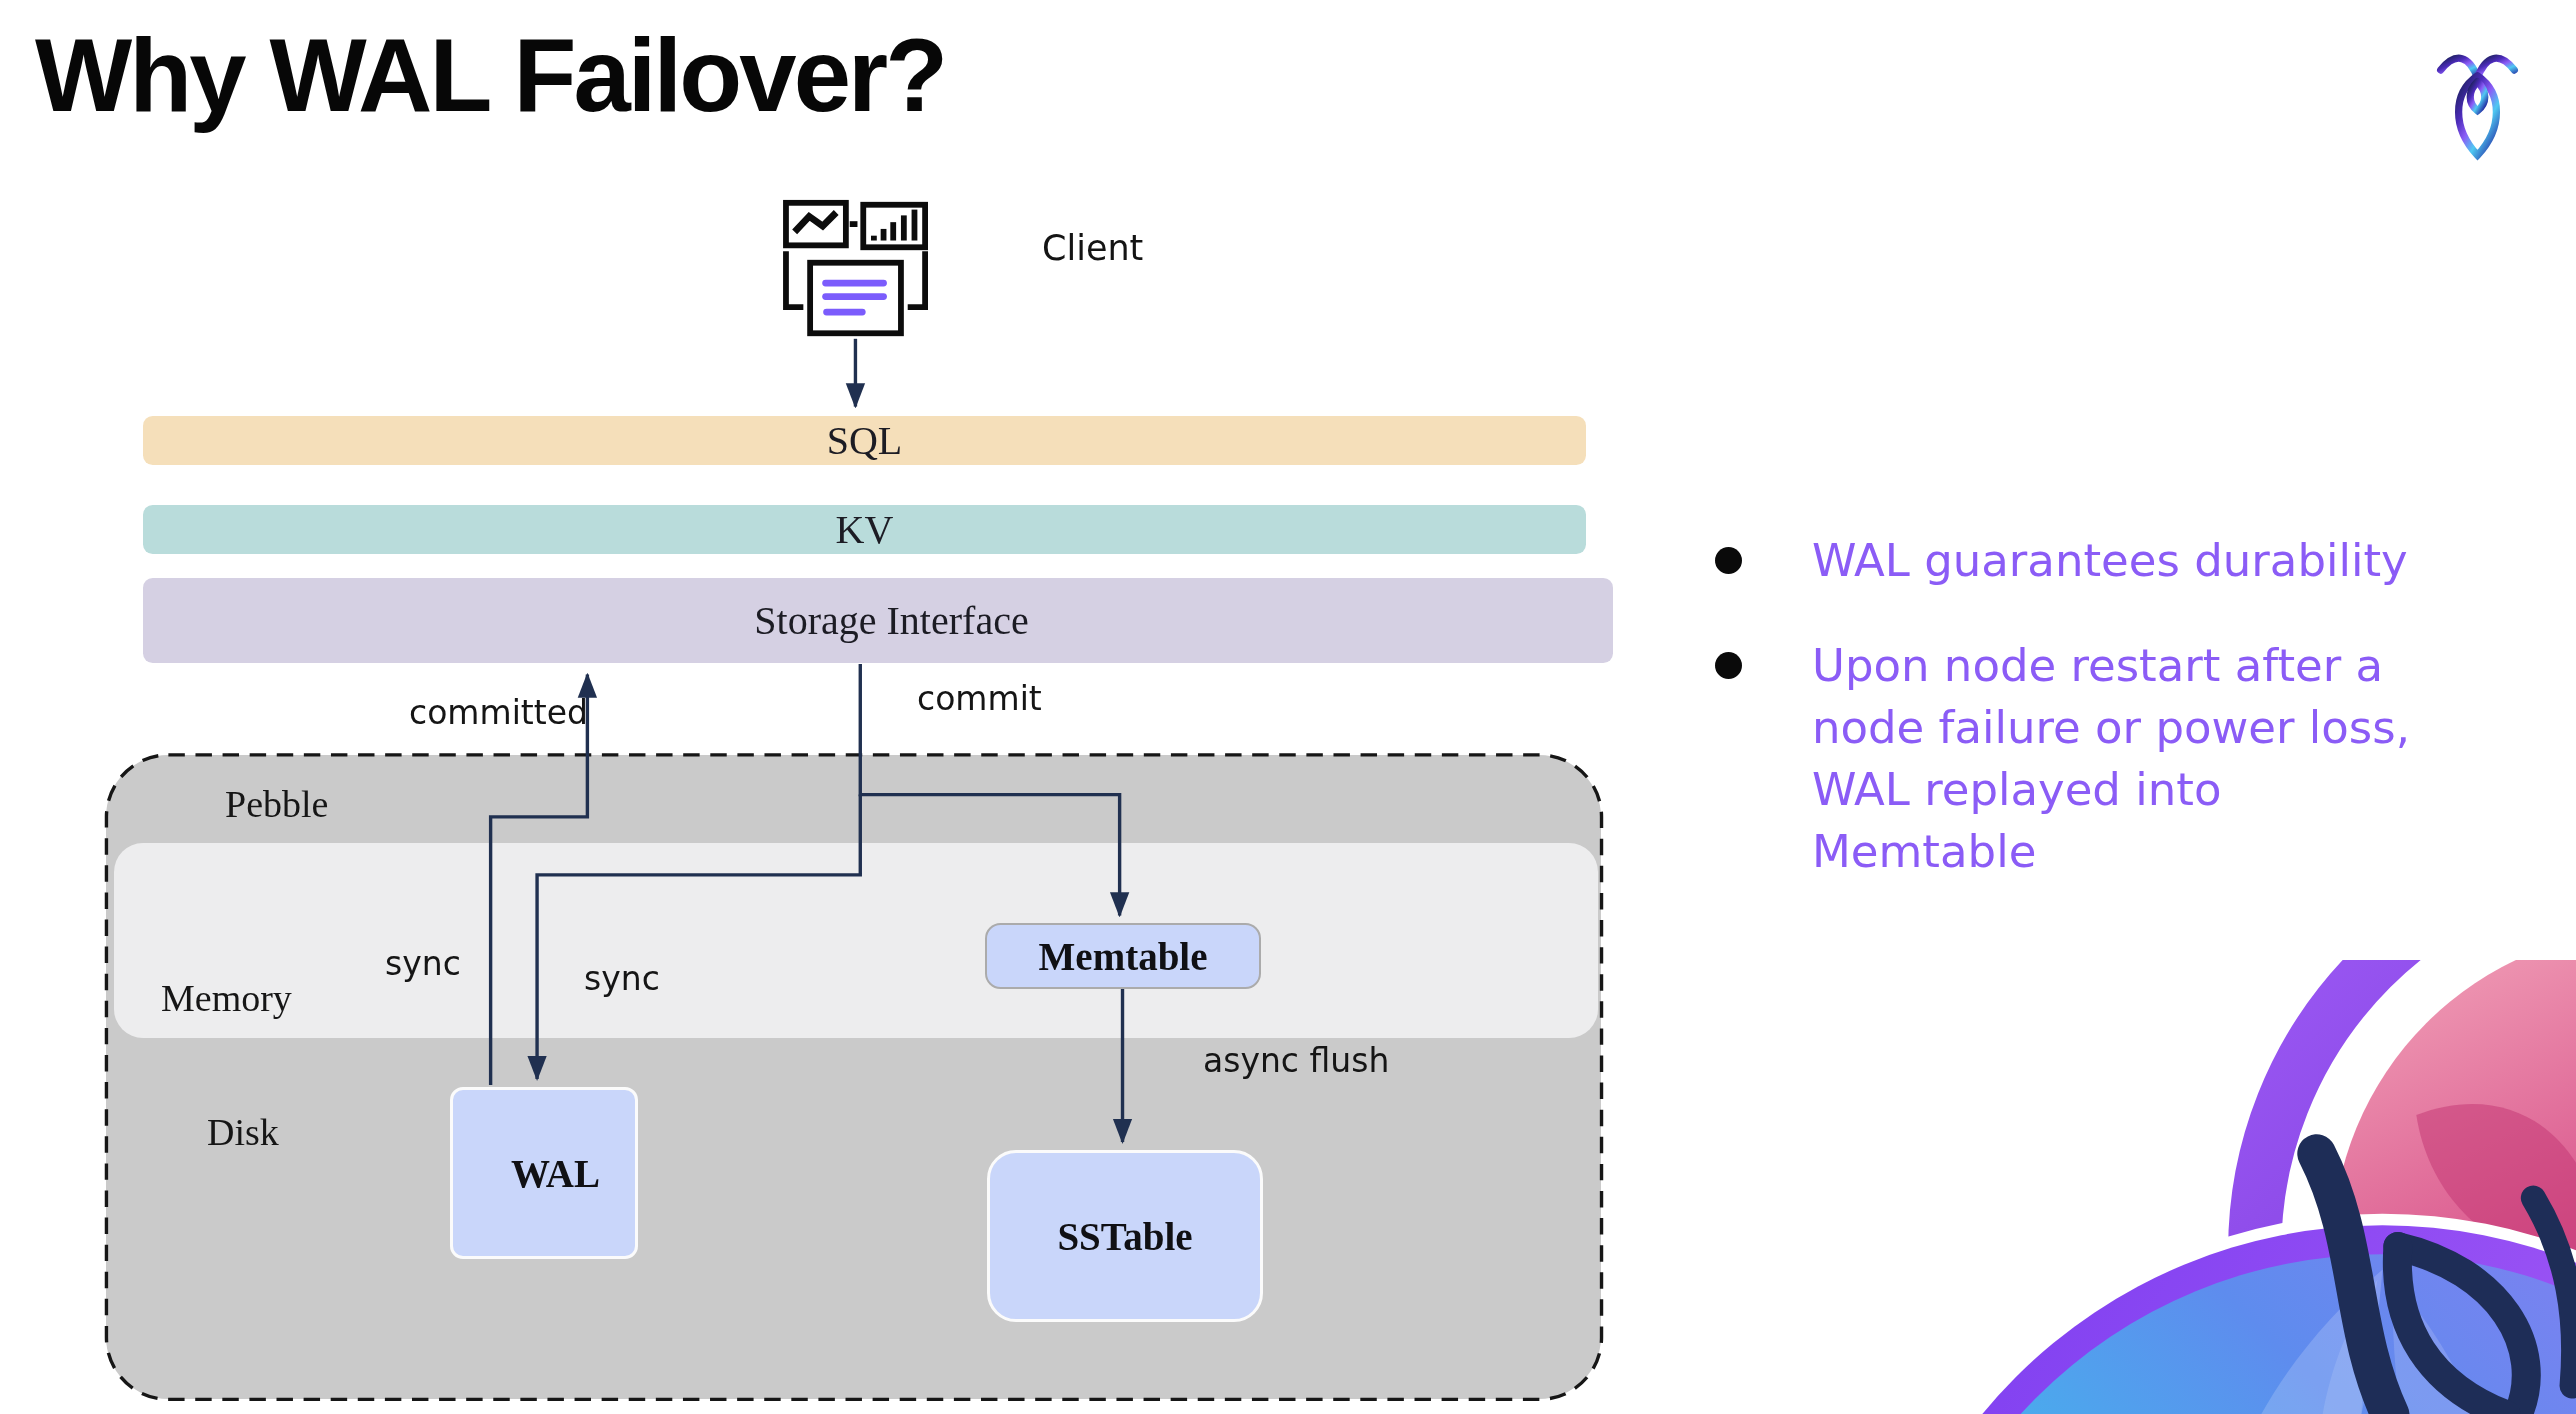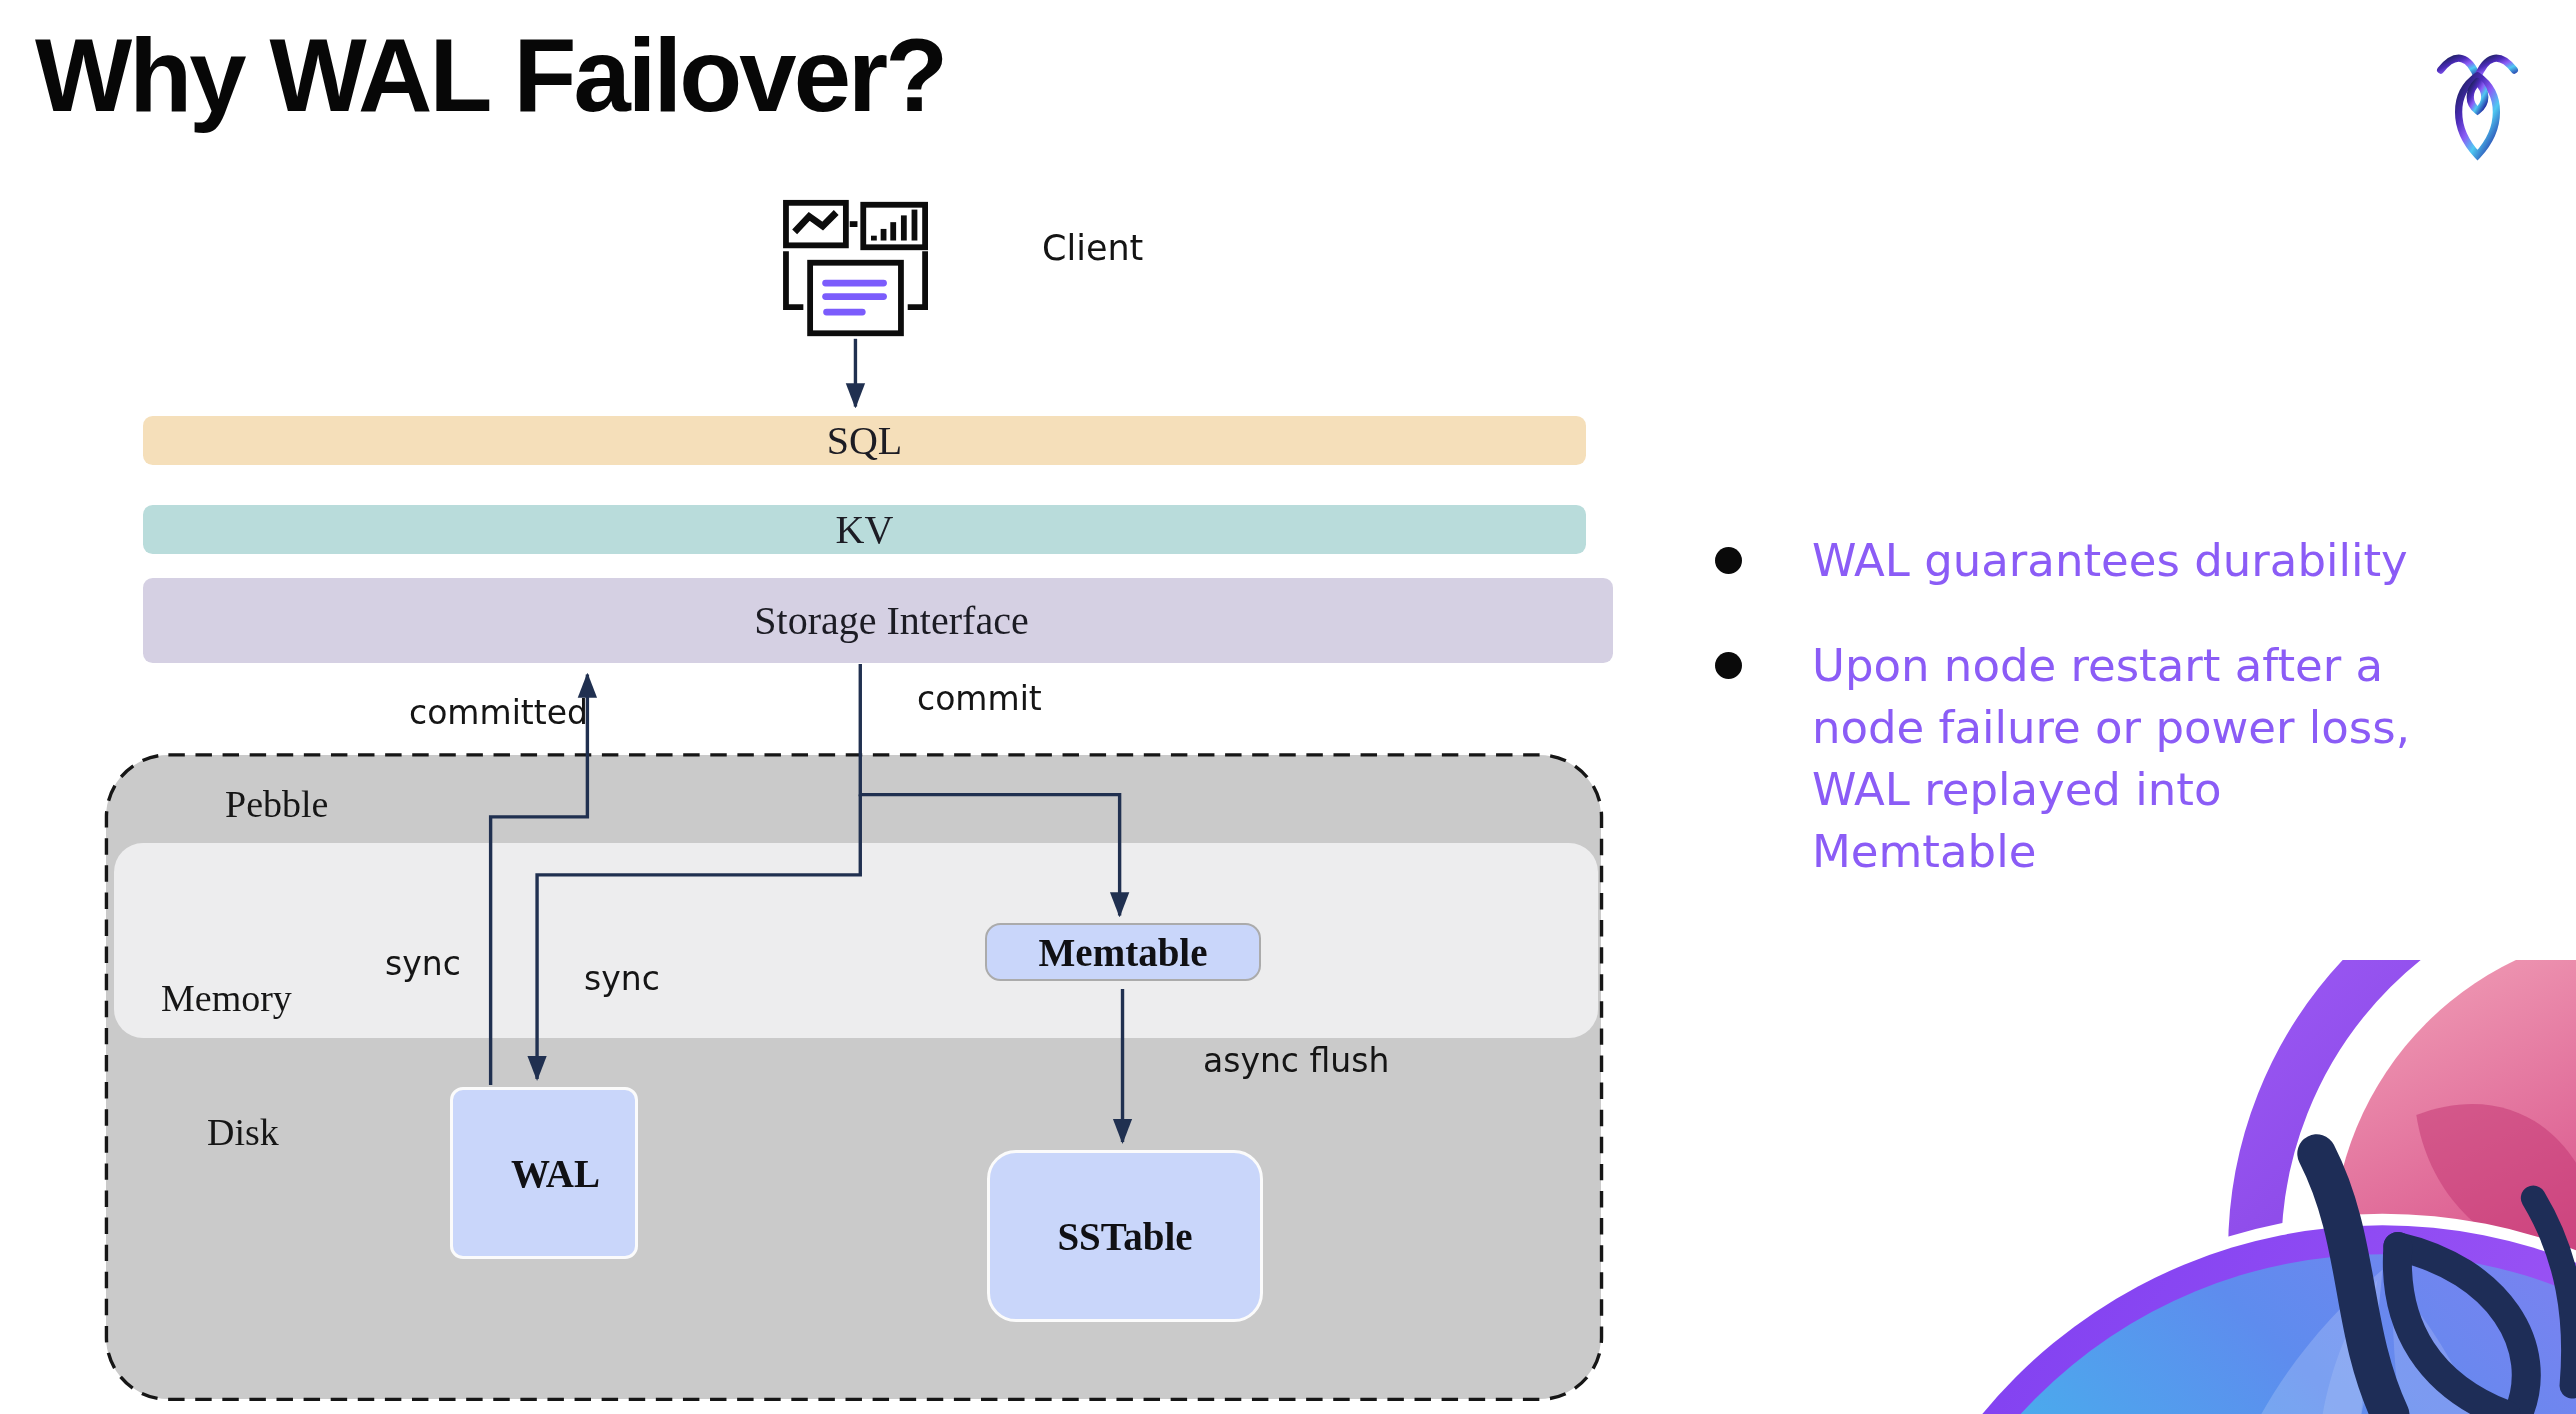--- a/index.html
+++ b/index.html
@@ -87,21 +87,21 @@
     font-weight: bold;
     font-size: 39px;
     color: #101014;
     box-sizing: border-box;
   }
   #node-wal {
     left: 450px; top: 1087px; width: 188px; height: 172px;
     border: 3.9px solid #FBFBFB; border-radius: 13px; padding-left: 23px;
   }
   #node-memtable {
-    left: 985px; top: 923px; width: 276px; height: 58px;
+    left: 985px; top: 923px; width: 276px; height: 66px;
     border: 2.9px solid #ABABAB; border-radius: 15.5px;
   }
   #node-sstable {
     left: 987px; top: 1150px; width: 276px; height: 172px;
     border: 3.9px solid #FBFBFB; border-radius: 29px;
   }
 
   
   .edge-label {
     position: absolute;

